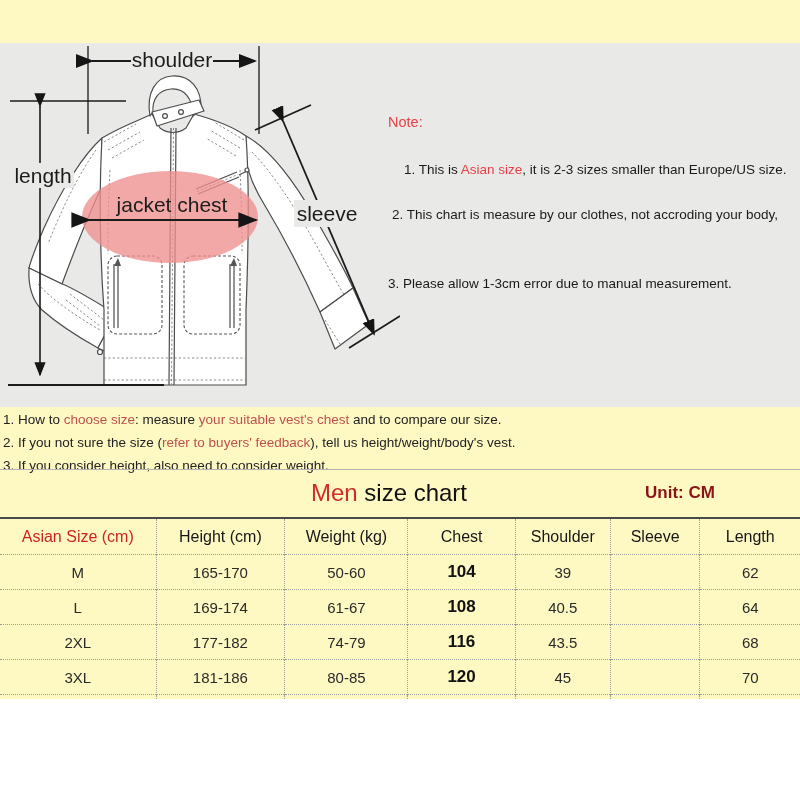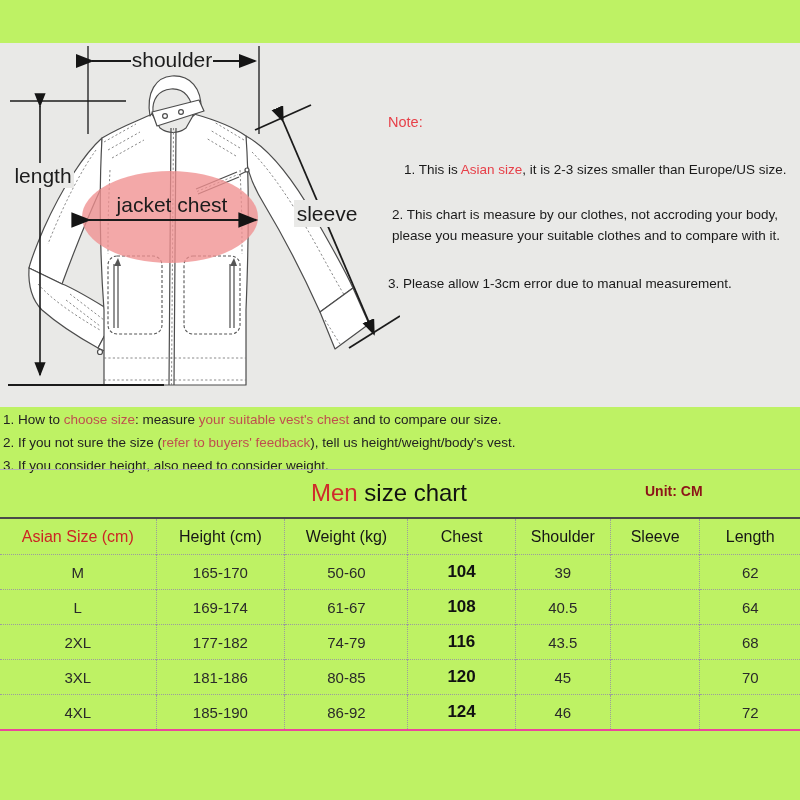--- a/index.html
+++ b/index.html
@@ -1,36 +1,36 @@
 <!DOCTYPE html>
 <html><head>
 <meta charset="utf-8">
 <style>
   html,body{margin:0;padding:0;background:#fff;}
-  .canvas{position:relative;width:800px;height:800px;background:#bef264;overflow:hidden;
+  .canvas{position:relative;width:800px;height:699px;background:#fef9c3;overflow:hidden;
           font-family:"Liberation Sans",sans-serif;color:#1c1c1c;}
   
   .panel{position:absolute;left:0;top:43px;width:800px;height:364px;background:#e9e9e7;}
   .jacket-svg{position:absolute;left:0;top:0;}
   
   .note{position:absolute;left:388px;top:0;width:410px;font-size:13.5px;line-height:21px;color:#1a1a1a;}
   .note .nhead{position:absolute;left:0;top:69px;color:#e74049;font-size:14.5px;}
   .note .n1{position:absolute;left:16px;top:116px;white-space:nowrap;}
   .note .n2{position:absolute;left:4px;top:161px;white-space:nowrap;}
   .note .n3{position:absolute;left:0;top:230px;white-space:nowrap;}
   .note .red{color:#e74049;}
   
   .tips{position:absolute;left:3px;top:408px;font-size:13.5px;line-height:23px;color:#222;white-space:nowrap;}
   .tips .red{color:#bf4f4e;}
   
   .size-table{position:absolute;left:0;top:469px;width:800px;border-top:1px solid #b3b3b3;}
   .title-row{position:relative;height:47px;}
   .tbl-title{position:absolute;left:0;right:40px;top:9px;text-align:center;font-size:24px;color:#111;margin-left:18px;}
   .tbl-title .red{color:#d02b2b;}
-  .unit{position:absolute;left:645px;top:13px;font-size:14px;font-weight:bold;color:#8c1418;}
+  .unit{position:absolute;left:645px;top:13px;font-size:17px;font-weight:bold;color:#8c1418;}
   table.sz{width:800px;border-collapse:collapse;table-layout:fixed;
            border-top:2px solid #4a4a4a;border-bottom:2px solid #ec4899;}
   table.sz th{height:33px;font-weight:normal;font-size:16px;color:#161616;text-align:center;vertical-align:middle;}
   table.sz td{height:32px;font-size:15px;color:#2a2a2a;text-align:center;vertical-align:middle;}
   table.sz th+th, table.sz td+td{border-left:1px dotted #9c9c9c;}
   table.sz thead tr{border-bottom:1px dotted #9c9c9c;}
   table.sz tbody tr+tr{border-top:1px dotted #9c9c9c;}
   table.sz th.red-h{color:#cc2424;}
   table.sz td.c-chest{font-weight:bold;font-size:17px;color:#111;}
   
@@ -128,21 +128,21 @@
         <path class="ann" d="M283,121 L374,334" stroke-width="1.8" marker-start="url(#ah)" marker-end="url(#ah)"></path>
         <path class="ann" d="M349,348 L400,316" stroke-width="1.8"></path>
         <rect class="label-bg" x="294" y="200" width="66" height="27"></rect>
         <text class="diag-label" x="327" y="221" text-anchor="middle">sleeve</text>
       </g>
     </svg>
 
     <div class="note">
       <div class="nhead">Note:</div>
       <div class="n1"><span>1. This is </span><span class="red">Asian size</span><span>, it is 2-3 sizes smaller than Europe/US size.</span></div>
-      <div class="n2"><span>2. This chart is measure by our clothes, not accroding your body,</span><br><span>please you measure your suitable clothes and to compare with it.</span></div>
+      <div class="n2"><span>2. This chart is measure by our clothes, not accroding your body,</span><br></div>
       <div class="n3">3. Please allow 1-3cm error due to manual measurement.</div>
     </div>
   </div>
 
   <div class="tips">
     <div><span>1. How to </span><span class="red">choose size</span><span>: measure </span><span class="red">your suitable vest's chest</span><span> and to compare our size.</span></div>
     <div><span>2. If you not sure the size (</span><span class="red">refer to buyers' feedback</span><span>), tell us height/weight/body's vest.</span></div>
     <div>3. If you consider height, also need to consider weight.</div>
   </div>
 

